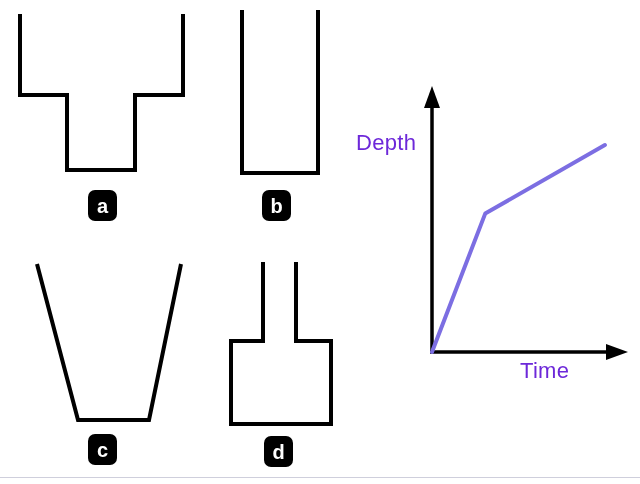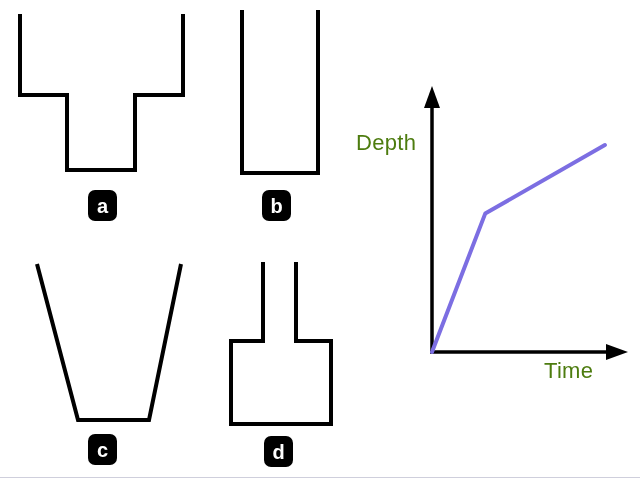--- a/index.html
+++ b/index.html
@@ -27,21 +27,21 @@
     border-radius: 7px;
     display: flex;
     align-items: center;
     justify-content: center;
     font-weight: bold;
     font-size: 20px;
     line-height: 1;
   }
   .axis-label {
     position: absolute;
-    color: #4d7c0f;
+    color: #6d28d9;
     font-size: 22px;
     letter-spacing: 0.3px;
   }
   .bottom-rule {
     position: absolute;
     left: 0;
     right: 0;
     bottom: 6px;
     height: 1px;
     background: #cfcfdc;
@@ -69,16 +69,16 @@
 
     <polyline points="432.0,352.0 485.2,213.6 604.9,145.0" fill="none" stroke="#7c6ee2" stroke-width="4" stroke-linecap="round" stroke-linejoin="round"></polyline>
   </svg>
 
   <div class="chip" style="left:88px; top:190px;">a</div>
   <div class="chip" style="left:262px; top:190px;">b</div>
   <div class="chip" style="left:88px; top:434px;">c</div>
   <div class="chip" style="left:264px; top:436px;">d</div>
 
   <div class="axis-label" style="left:356px; top:130px;">Depth</div>
-  <div class="axis-label" style="left:544px; top:358px;">Time</div>
+  <div class="axis-label" style="left:520px; top:358px;">Time</div>
 
   <div class="bottom-rule"></div>
 </div>
 
 </body></html>

